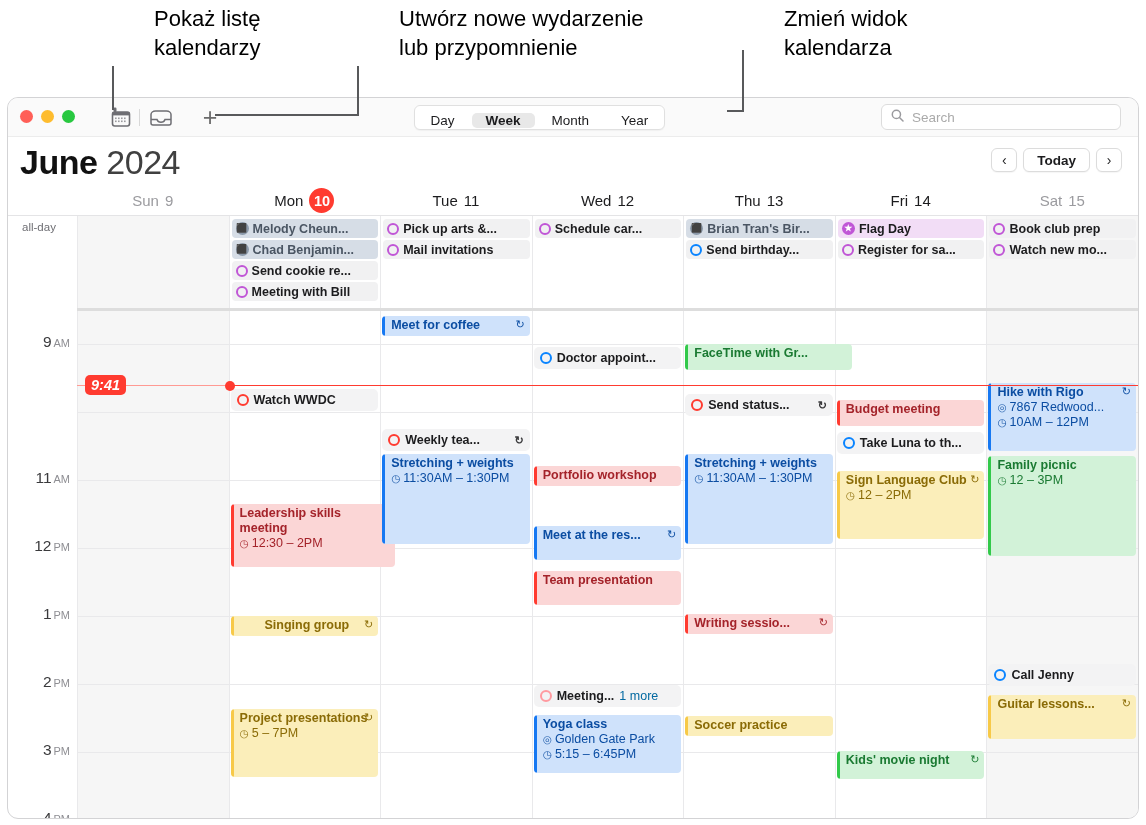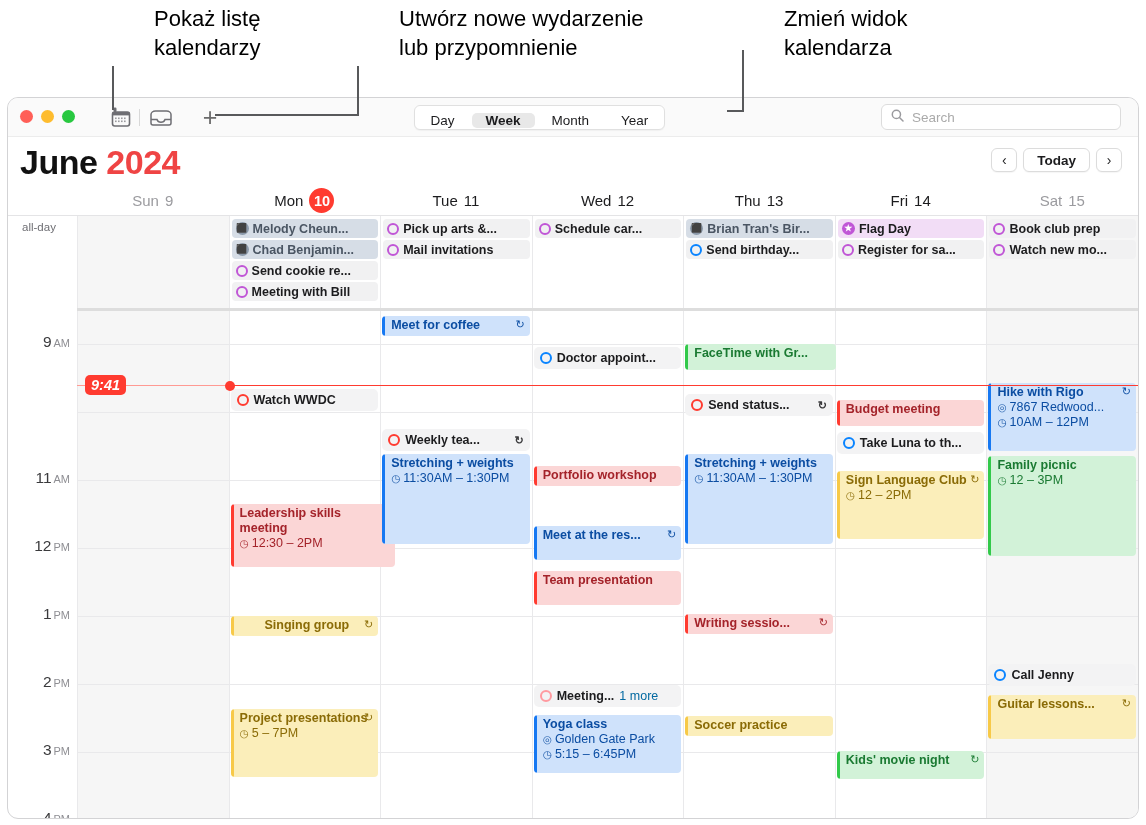--- a/index.html
+++ b/index.html
@@ -76,21 +76,21 @@
   }
   #search-input::placeholder{color:#aaa;}
 
   
   #month-bar{position:relative;height:49px;}
   #month-title{
     position:absolute;left:12px;top:5px;
     font-size:34px;line-height:40px;color:#111;letter-spacing:-.5px;
   }
   #month-title .m{font-weight:700;}
-  #month-title .y{font-weight:700;color:#ef4444;margin-top:42px;}
+  #month-title .y{font-weight:400;color:#404040;margin-top:42px;}
   #nav-group{position:absolute;right:16px;top:11px;display:flex;align-items:center;gap:6px;}
   .nav-btn{
     height:24px;min-width:26px;background:#fff;border:1px solid #dcdcdc;border-radius:6px;
     display:flex;align-items:center;justify-content:center;
     font-size:14px;color:#1c1c1e;box-sizing:border-box;
     box-shadow:0 1px 1px rgba(0,0,0,.04);
   }
   #today-btn{padding:1px 13px;font-size:13.5px;font-weight:700;}
 
   
@@ -514,21 +514,21 @@
             <div class="meta">
               <span class="ico">◎</span>
               <span>Golden Gate Park</span>
             </div>
             <div class="meta">
               <span class="ico">◷</span>
               <span>5:15 – 6:45PM</span>
             </div>
           </div>
         </div>
-        <div class="ev t-green" style="left: 677.286px; top: 33px; width: 151px; height: 26px;">
+        <div class="ev t-green" style="left: 677.286px; top: 33px; width: 167px; height: 26px;">
           <div class="bar"></div>
           <div class="body">
             <div class="title">FaceTime with Gr...</div>
           </div>
         </div>
         <div class="task" style="left: 677.286px; top: 83px; width: 147.571px;">
           <span class="circ red"></span>
           <span>Send status...</span>
           <span class="rep">↻</span>
         </div>

